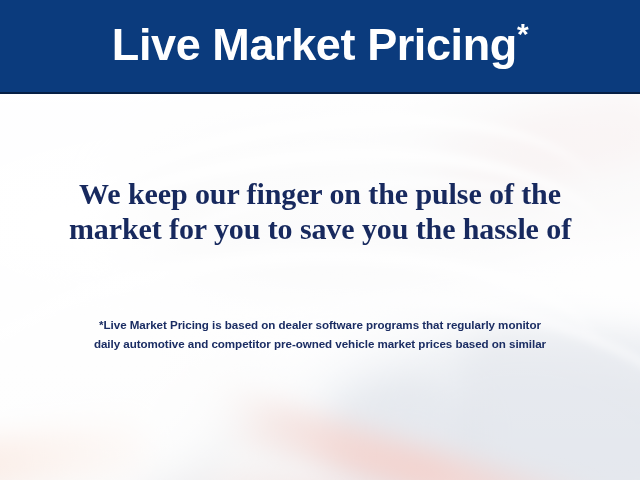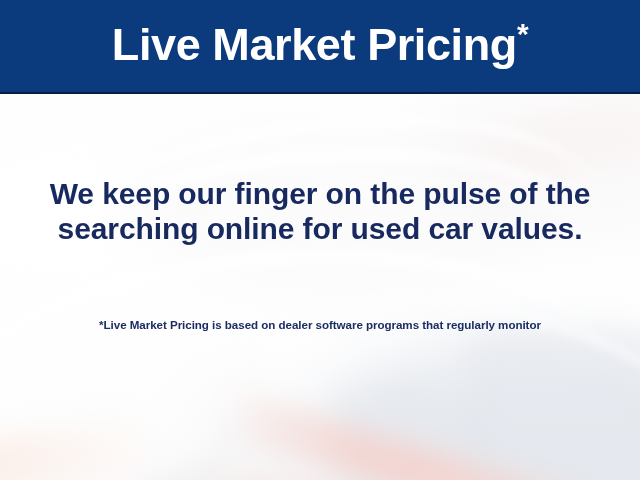--- a/index.html
+++ b/index.html
@@ -232,20 +232,21 @@
     text-align: center;
     color: #17295e;
     font-size: 30px;
     font-weight: bold;
     line-height: 35px;
     letter-spacing: -0.1px;
   }
   #headline .hl-line {
     display: block;
     white-space: nowrap;
+    font-family: Liberation Serif, serif;
   }
 
   
   #disclaimer {
     position: absolute;
     left: 0;
     top: 316px;
     width: 640px;
     text-align: center;
     color: #1b2d63;
@@ -287,20 +288,21 @@
   </div>
   <div id="photo-veil"></div>
 
   <div id="header-bar">
     <h1 id="header-title"><span>Live Market Pricing</span><span class="asterisk">*</span></h1>
   </div>
   <div id="header-underline"></div>
 
   <div id="headline">
     <span class="hl-line">We keep our finger on the pulse of the</span>
-    <span class="hl-line">searching online for used car values.</span>
+    <span class="hl-line">market for you to save you the hassle of</span>
   </div>
 
   <div id="disclaimer">
     <span class="fp-line">*Live Market Pricing is based on dealer software programs that regularly monitor</span>
+    <span class="fp-line">daily automotive and competitor pre-owned vehicle market prices based on similar</span>
   </div>
 
 </div>
 
 </body></html>

